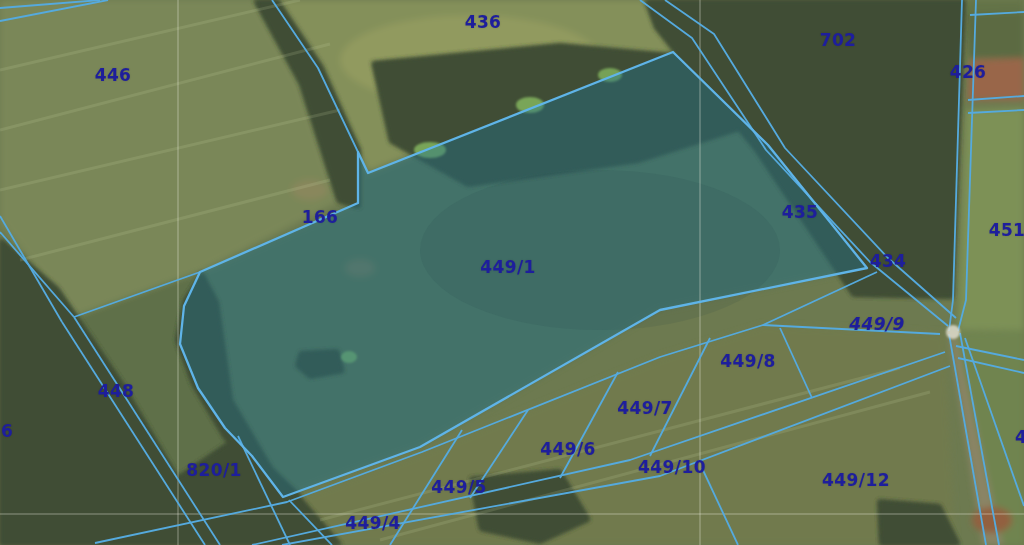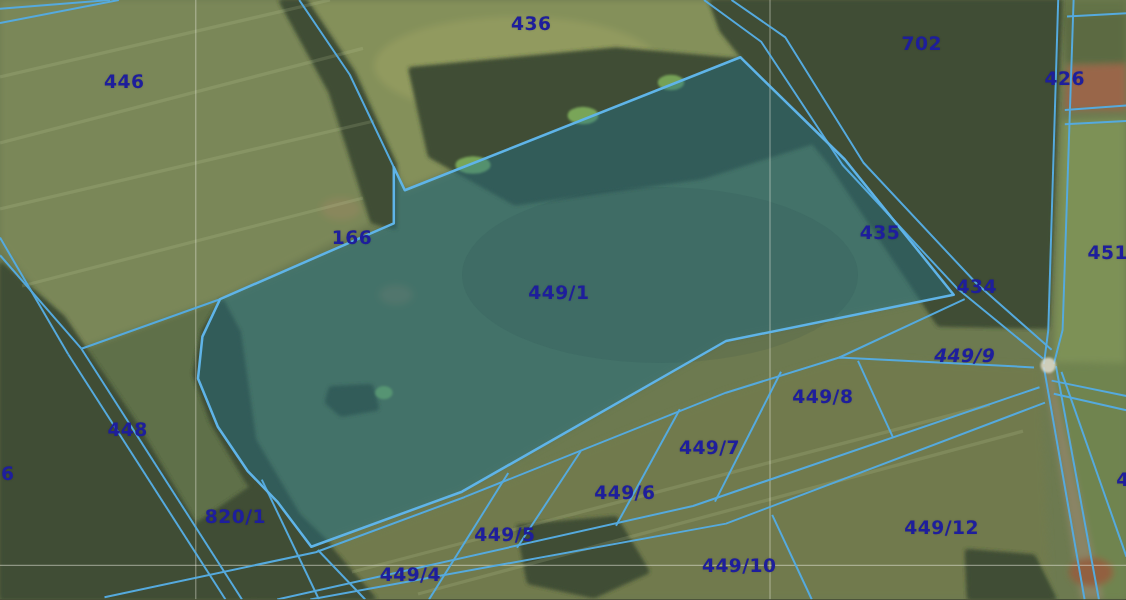--- a/index.html
+++ b/index.html
@@ -159,19 +159,19 @@
       <div class="parcel-label" style="left: 888px; top: 261px;">434</div>
       <div class="parcel-label" style="left: 320px; top: 217px; text-align: right;">166</div>
       <div class="parcel-label" style="left: 508px; top: 267px;">449/1</div>
       <div class="parcel-label" style="left: 116px; top: 391px;">448</div>
       <div class="parcel-label" style="left: 1px; top: 431px;">76</div>
       <div class="parcel-label" style="left: 214px; top: 470px;">820/1</div>
       <div class="parcel-label" style="left: 877px; top: 324px; font-style: italic;">449/9</div>
       <div class="parcel-label" style="left: 748px; top: 361px;">449/8</div>
       <div class="parcel-label" style="left: 645px; top: 408px;">449/7</div>
       <div class="parcel-label" style="left: 568px; top: 449px;">449/6</div>
-      <div class="parcel-label" style="left: 672px; top: 467px; margin-top: 48px;">449/10</div>
+      <div class="parcel-label" style="left: 672px; top: 467px;">449/10</div>
       <div class="parcel-label" style="left: 459px; top: 487px;">449/5</div>
       <div class="parcel-label" style="left: 856px; top: 480px;">449/12</div>
       <div class="parcel-label" style="left: 373px; top: 523px;">449/4</div>
       <div class="parcel-label" style="left: 1021px; top: 437px;">4</div>
     </div>
 </div>
 
 </body></html>

